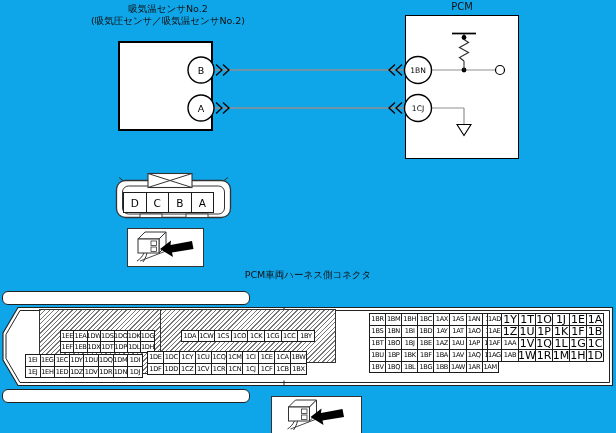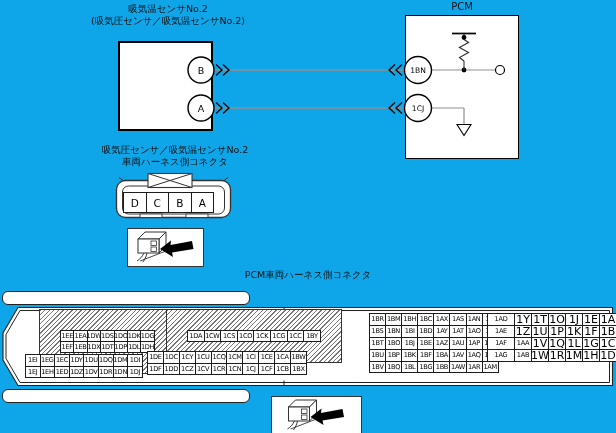--- a/index.html
+++ b/index.html
@@ -34,23 +34,23 @@
   .pin-cell + .pin-cell{margin-left:-1px;}
   .pin-cell.big{font-size:11px;letter-spacing:0;}
   .hatch{display:inline-block;border:1px solid #333;padding:20px;
     background:repeating-linear-gradient(135deg,#777 0,#777 1px,#fff 1px,#fff 3.2px);}
   #g1t .pin-cell{--cw:14.4px;--ch:12px;}
   #g1b .pin-cell{--cw:15.6px;--ch:12.5px;}
   #g2t .pin-cell{--cw:17.6px;--ch:12px;}
   #g2b .pin-cell{--cw:16.9px;--ch:12.5px;}
   #g3 .pin-cell{--cw:17.1px;--ch:12.9px;}
   #g4 .pin-cell{--cw:18px;--ch:12.9px;}
-  #g4 .pin-row .pin-cell:first-child{width:28px;}
+  #g4 .pin-row .pin-cell:first-child{width:15px;}
   #grid1t{left:39px;top:309px;}
-  #grid2t{left:166px;top:309px;}
+  #grid2t{left:160px;top:309px;}
   #g1b{left:25px;top:354px;}
   #g2b{left:147px;top:351px;}
   #g3{left:339px;top:313px;padding-left:30px;}
   #g4{left:487px;top:313px;}
 </style>
 </head>
 <body>
 
 <div id="stage">
 
@@ -108,24 +108,20 @@
     <g>
       <circle cx="418" cy="70" r="13.5" fill="#fff" stroke="#000" stroke-width="1.4"></circle>
       <text x="418" y="72.8" font-size="7.6" text-anchor="middle" fill="#000">1BN</text>
     </g>
     <g>
       <circle cx="418" cy="108" r="13.5" fill="#fff" stroke="#000" stroke-width="1.4"></circle>
       <text x="418" y="110.8" font-size="7.6" text-anchor="middle" fill="#000">1CJ</text>
     </g>
   </svg>
 
-  <div class="abs jp ctr" style="left:175px;top:144px;">
-    <div>吸気圧センサ／吸気温センサNo.2</div>
-    <div>車両ハーネス側コネクタ</div>
-  </div>
 
   <svg class="abs" id="sensor-conn-svg" width="126" height="54" viewBox="0 0 126 54">
     <rect x="4.5" y="10.5" width="114" height="37" rx="9" fill="#fff" stroke="#333" stroke-width="1.3"></rect>
     <path d="M11,10.5 l-4,-3 M112,10.5 l4,-3" stroke="#333" stroke-width="1" fill="none"></path>
     <rect x="10.5" y="16" width="102" height="28" rx="6" fill="none" stroke="#333" stroke-width="1"></rect>
     <g>
       <rect x="36" y="3.5" width="44" height="14" fill="#fff" stroke="#333" stroke-width="1.1"></rect>
       <line x1="36" y1="3.5" x2="80" y2="17.5" stroke="#333" stroke-width="1"></line>
       <line x1="36" y1="17.5" x2="80" y2="3.5" stroke="#333" stroke-width="1"></line>
     </g>

